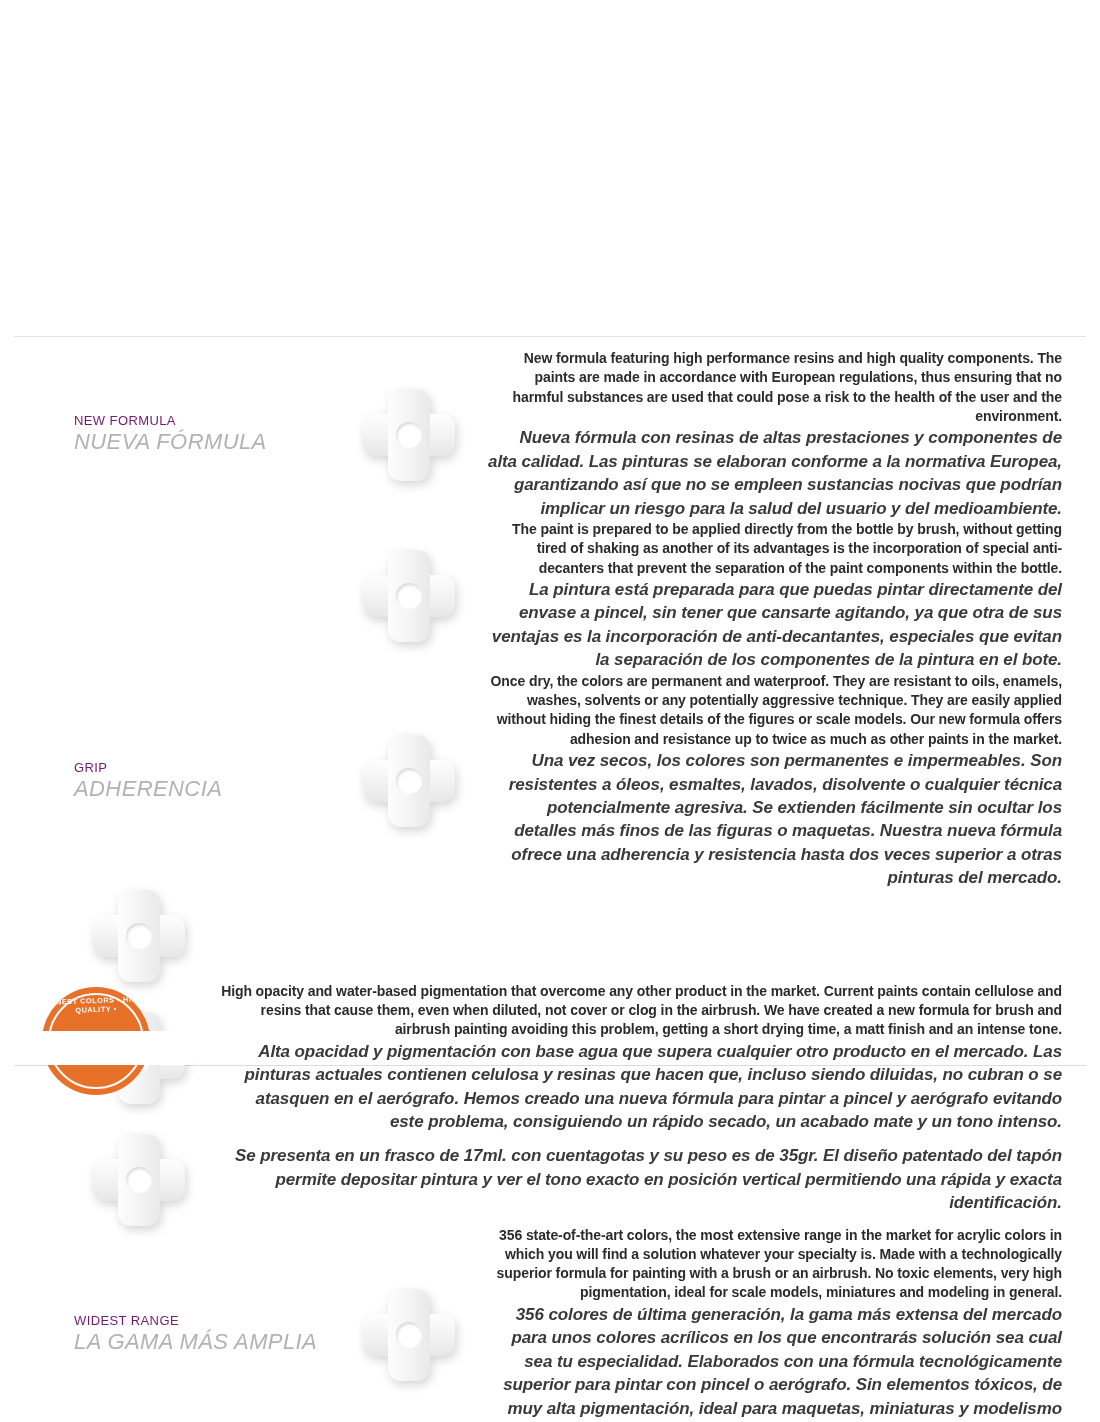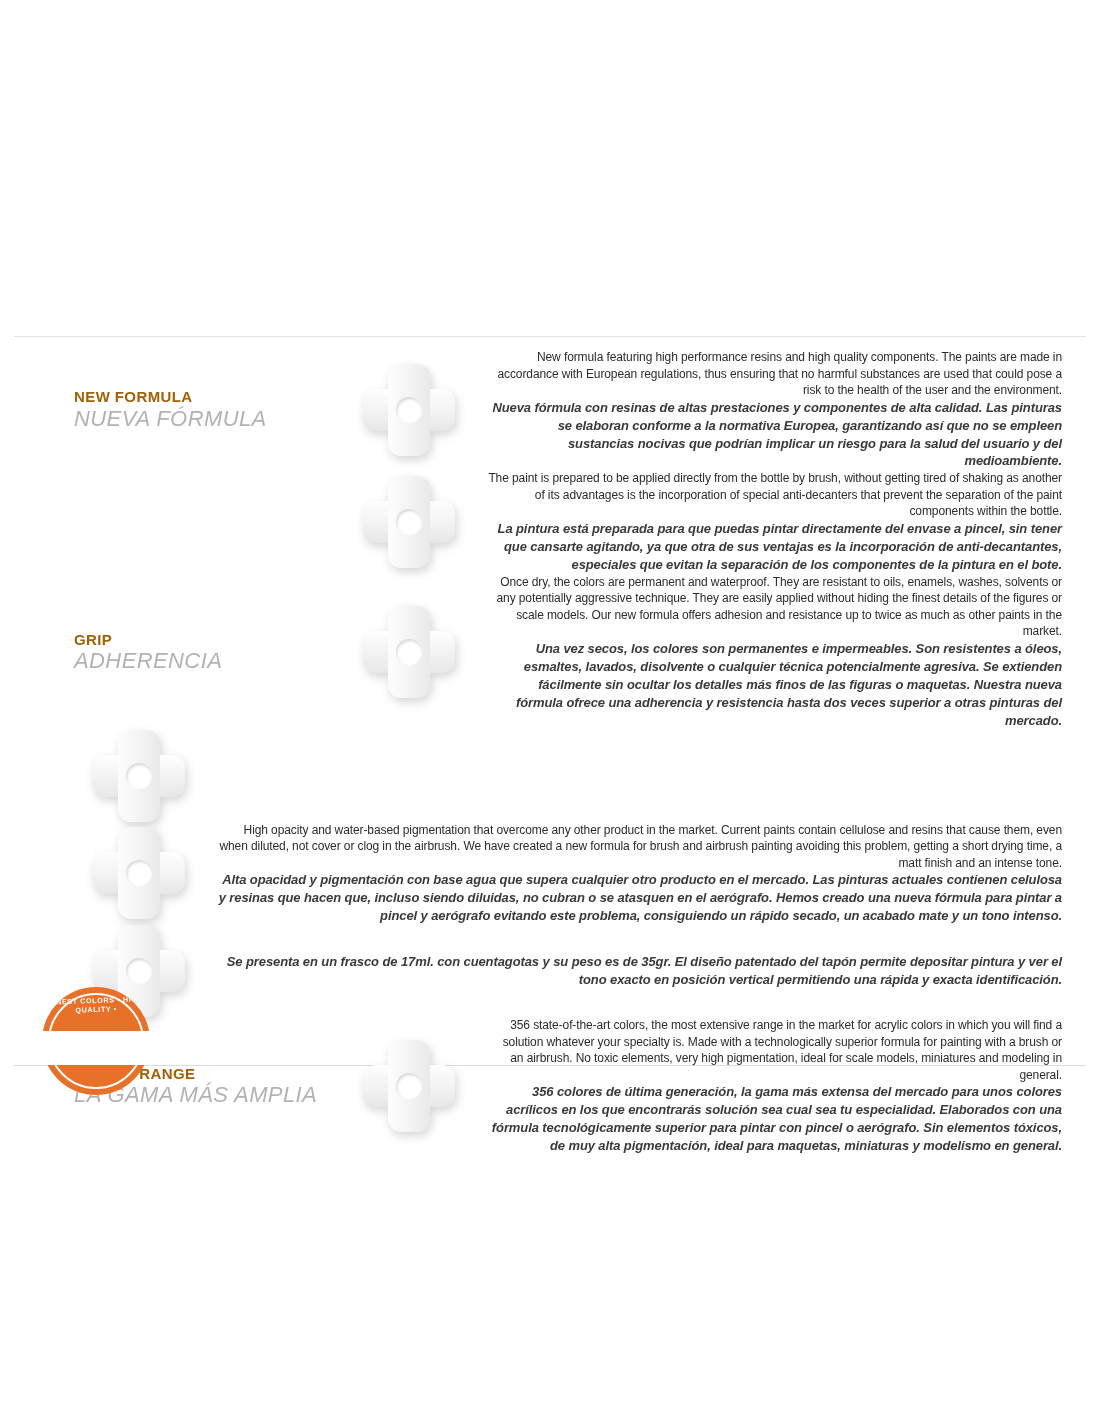--- a/index.html
+++ b/index.html
@@ -55,24 +55,24 @@
   }
 
   .titles {
     width: 270px;
     flex: 0 0 270px;
     padding-right: 10px;
     box-sizing: border-box;
   }
 
   .title-en {
-    font-size: 15px;
-    font-weight: bold;
+    font-size: 13px;
+    font-weight: normal;
     letter-spacing: 0.4px;
-    color: #a16207;
+    color: #701a75;
     line-height: 1.15;
     text-transform: uppercase;
   }
 
   .title-es {
     font-size: 22px;
     font-style: italic;
     letter-spacing: 0.4px;
     color: #b2b2b2;
     line-height: 1.15;
@@ -126,29 +126,29 @@
 
   .texts {
     flex: 1 1 auto;
     padding-left: 14px;
     padding-right: 6px;
     text-align: right;
     box-sizing: border-box;
   }
 
   .text-en {
-    font-size: 12px;
+    font-size: 14px;
     line-height: 1.38;
     color: #2b2b2b;
-    font-weight: normal;
+    font-weight: bold;
     letter-spacing: -0.1px;
   }
 
   .text-es {
-    font-size: 13px;
+    font-size: 17px;
     line-height: 1.38;
     color: #3a3a3a;
     font-style: italic;
     font-weight: bold;
     letter-spacing: -0.1px;
   }
 
   
   .seal {
     position: absolute;

